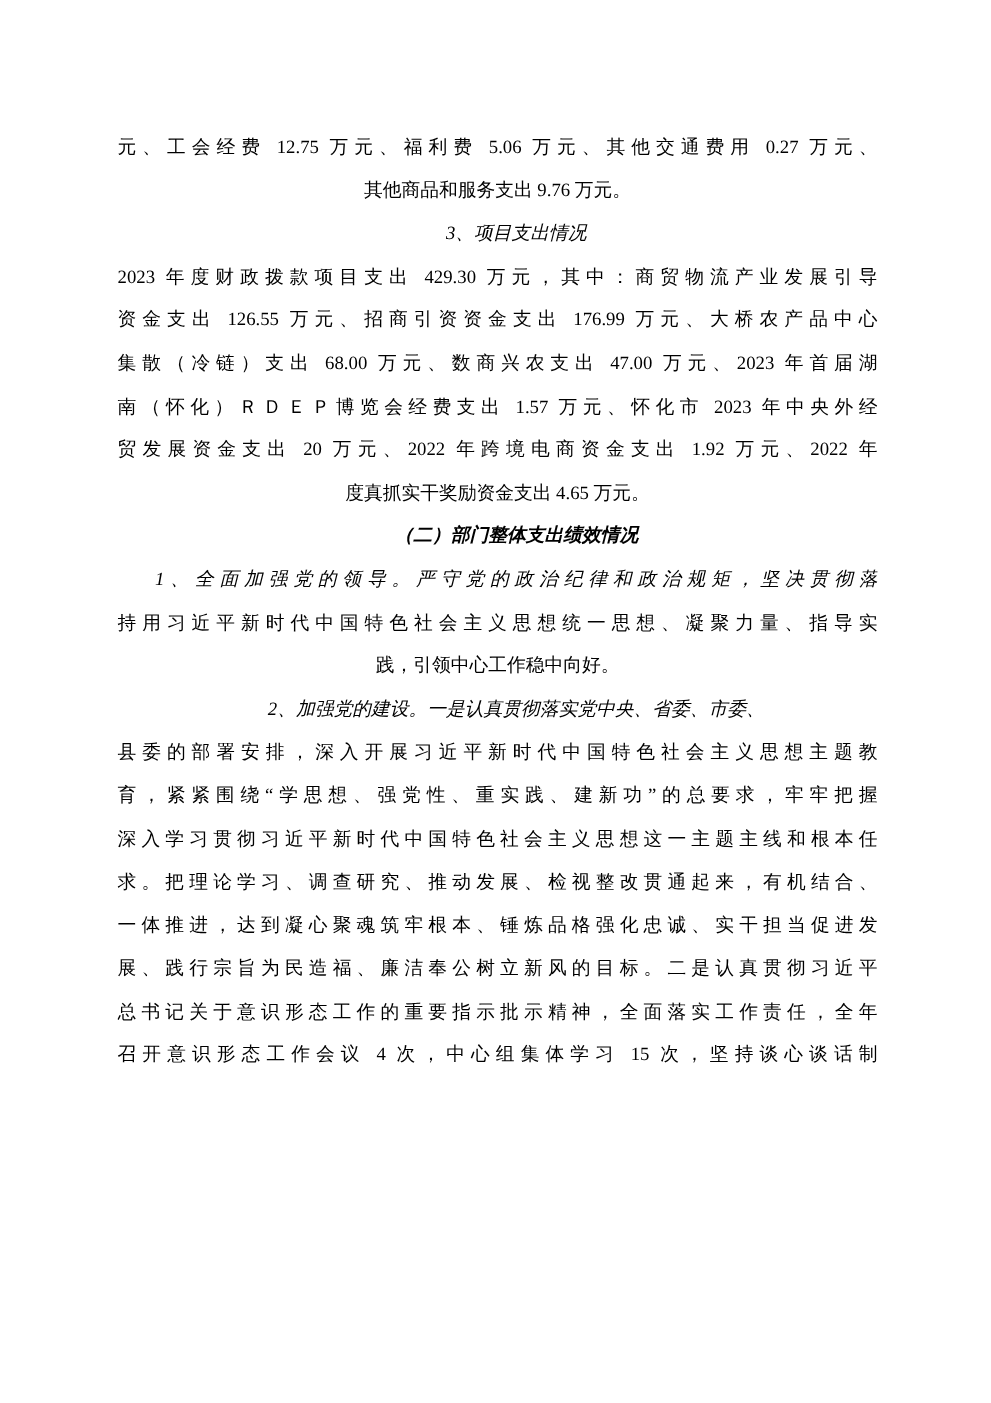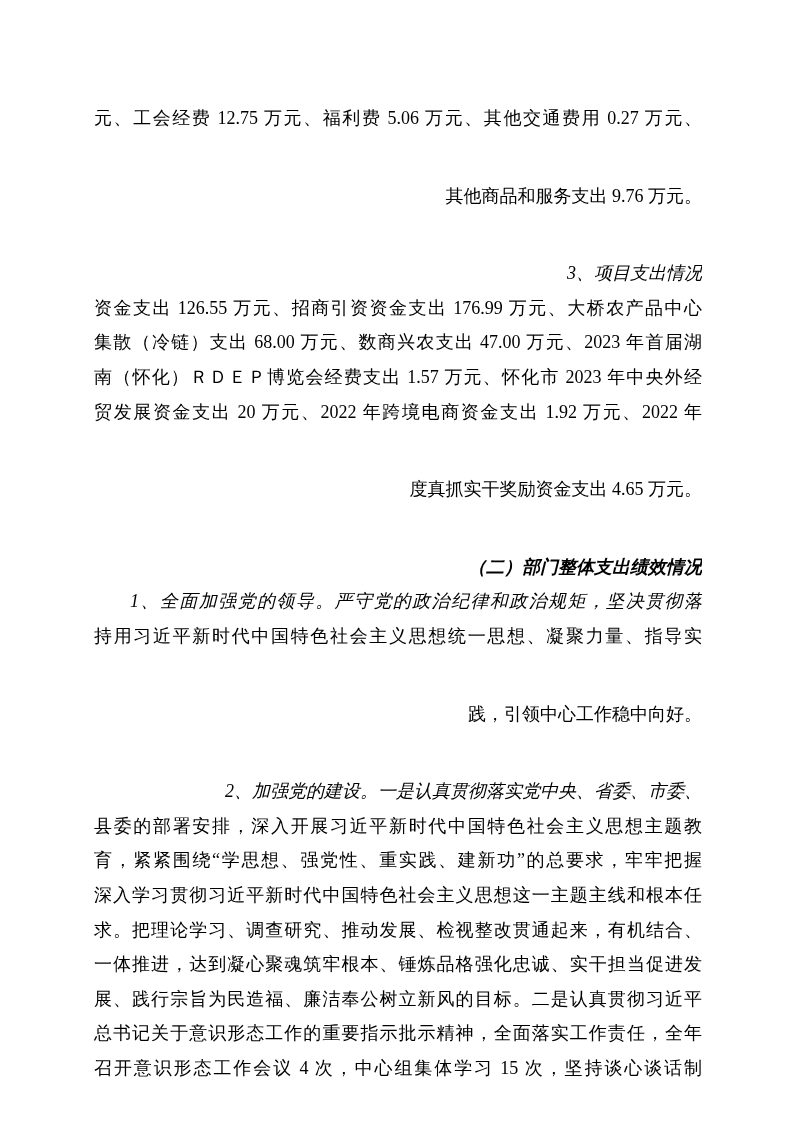--- a/index.html
+++ b/index.html
@@ -14,38 +14,37 @@
     background: #ffffff;
     overflow: hidden;
     font-family: "Liberation Serif", "DejaVu Serif", serif;
     color: #000000;
   }
   .doc-content {
     position: absolute;
     left: 94px;
     top: 101px;
     width: 608px;
-    font-size: 18px;
+    font-size: 15px;
     line-height: 34.6px;
   }
   .block {
     margin: 0;
     padding: 0;
   }
   .line {
     height: 34.6px;
     overflow: hidden;
     text-align: justify;
     text-align-last: justify;
     white-space: normal;
   }
   .line.flush {
-    text-align: right;
+    text-align: center;
     text-align-last: auto;
-    margin-top: 43px;
   }
   .line.first-indent {
     text-indent: 2em;
     font-style: italic;
   }
   .block.bold .line {
     font-weight: 700;
   }
 </style>
 </head>
@@ -54,20 +53,21 @@
 <div class="page">
   <div class="doc-content">
       <div class="block">
         <div class="line">元、工会经费 12.75 万元、福利费 5.06 万元、其他交通费用 0.27 万元、</div>
         <div class="line flush">其他商品和服务支出 9.76 万元。</div>
       </div>
       <div class="block">
         <div class="line first-indent flush">3、项目支出情况</div>
       </div>
       <div class="block">
+        <div class="line">2023 年度财政拨款项目支出 429.30 万元，其中：商贸物流产业发展引导</div>
         <div class="line">资金支出 126.55 万元、招商引资资金支出 176.99 万元、大桥农产品中心</div>
         <div class="line">集散（冷链）支出 68.00 万元、数商兴农支出 47.00 万元、2023 年首届湖</div>
         <div class="line">南（怀化）ＲＤＥＰ博览会经费支出 1.57 万元、怀化市 2023 年中央外经</div>
         <div class="line">贸发展资金支出 20 万元、2022 年跨境电商资金支出 1.92 万元、2022 年</div>
         <div class="line flush">度真抓实干奖励资金支出 4.65 万元。</div>
       </div>
       <div class="block bold">
         <div class="line first-indent flush">（二）部门整体支出绩效情况</div>
       </div>
       <div class="block">

